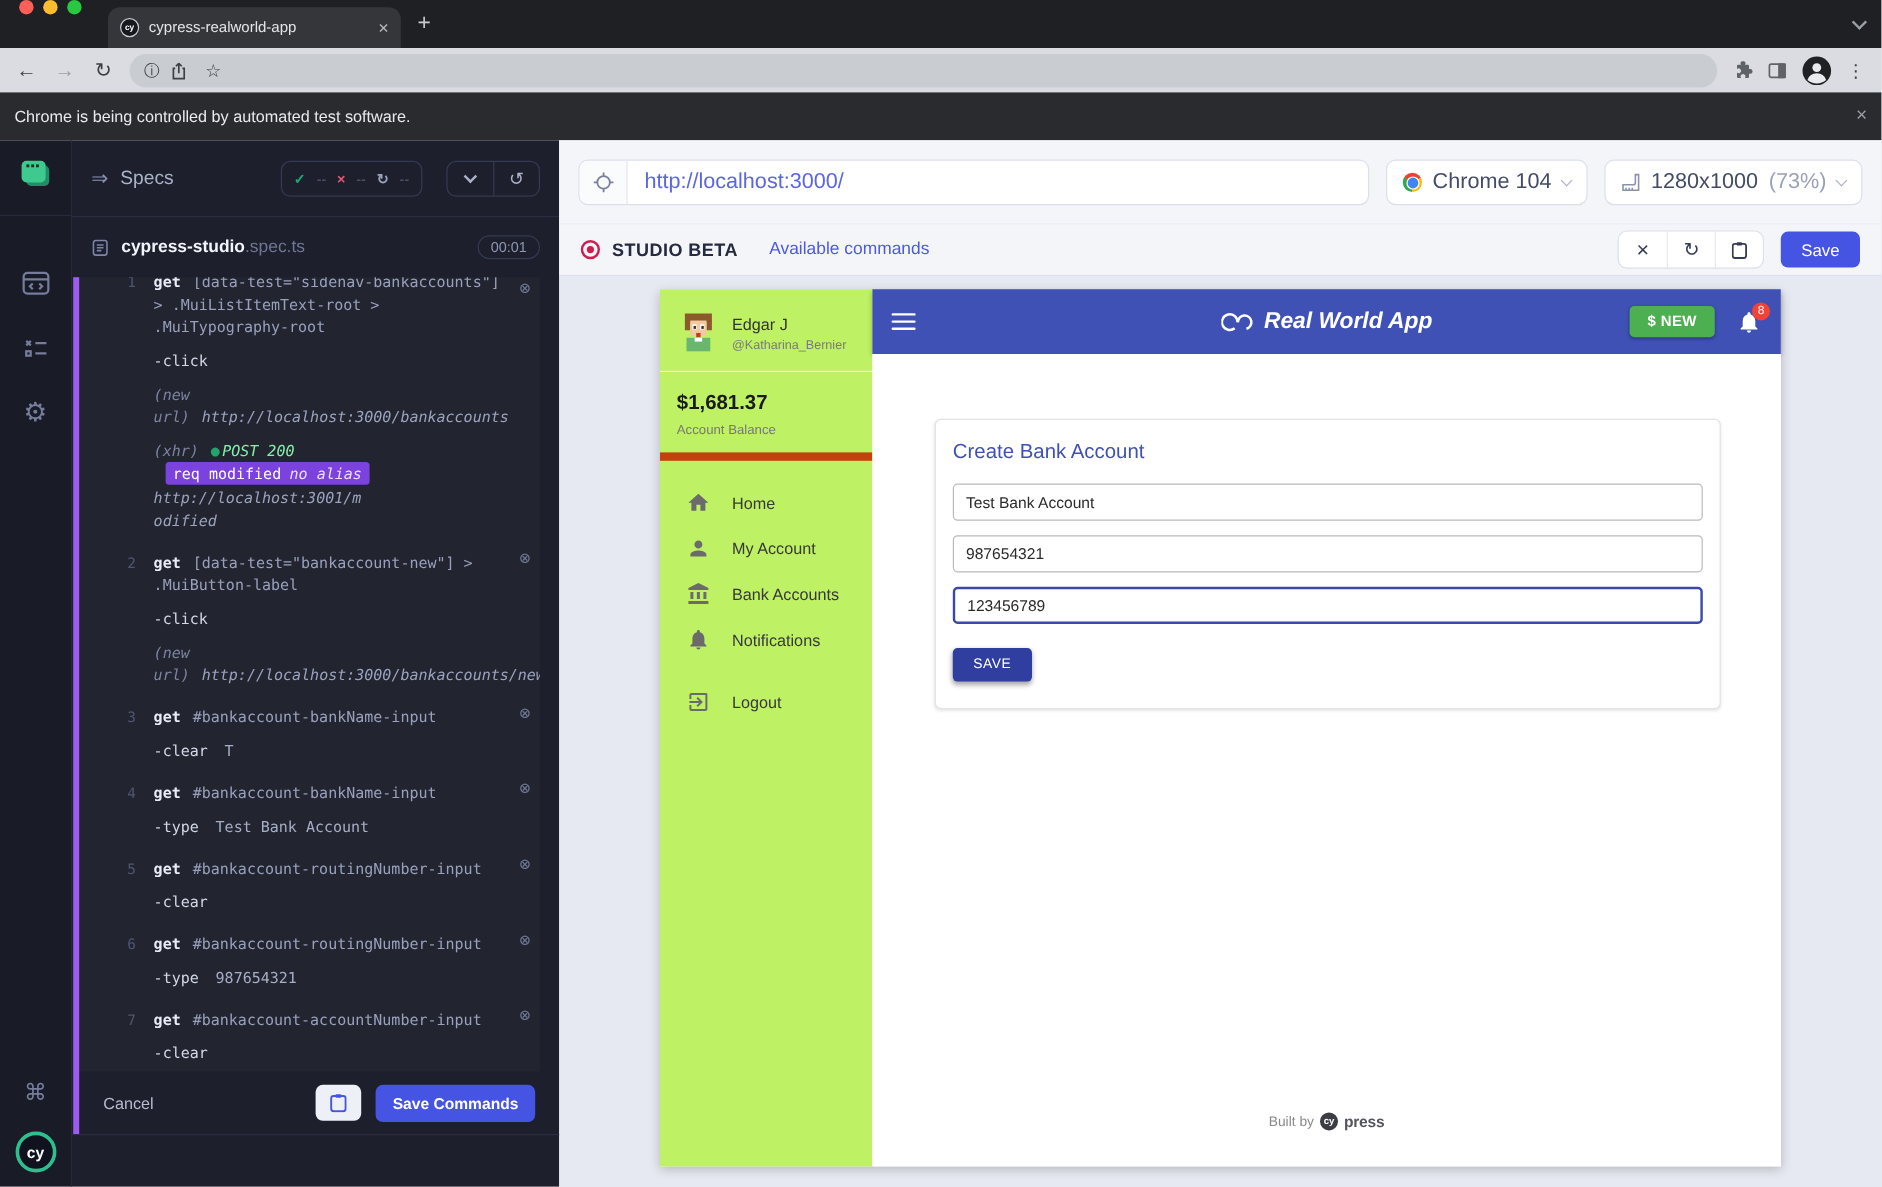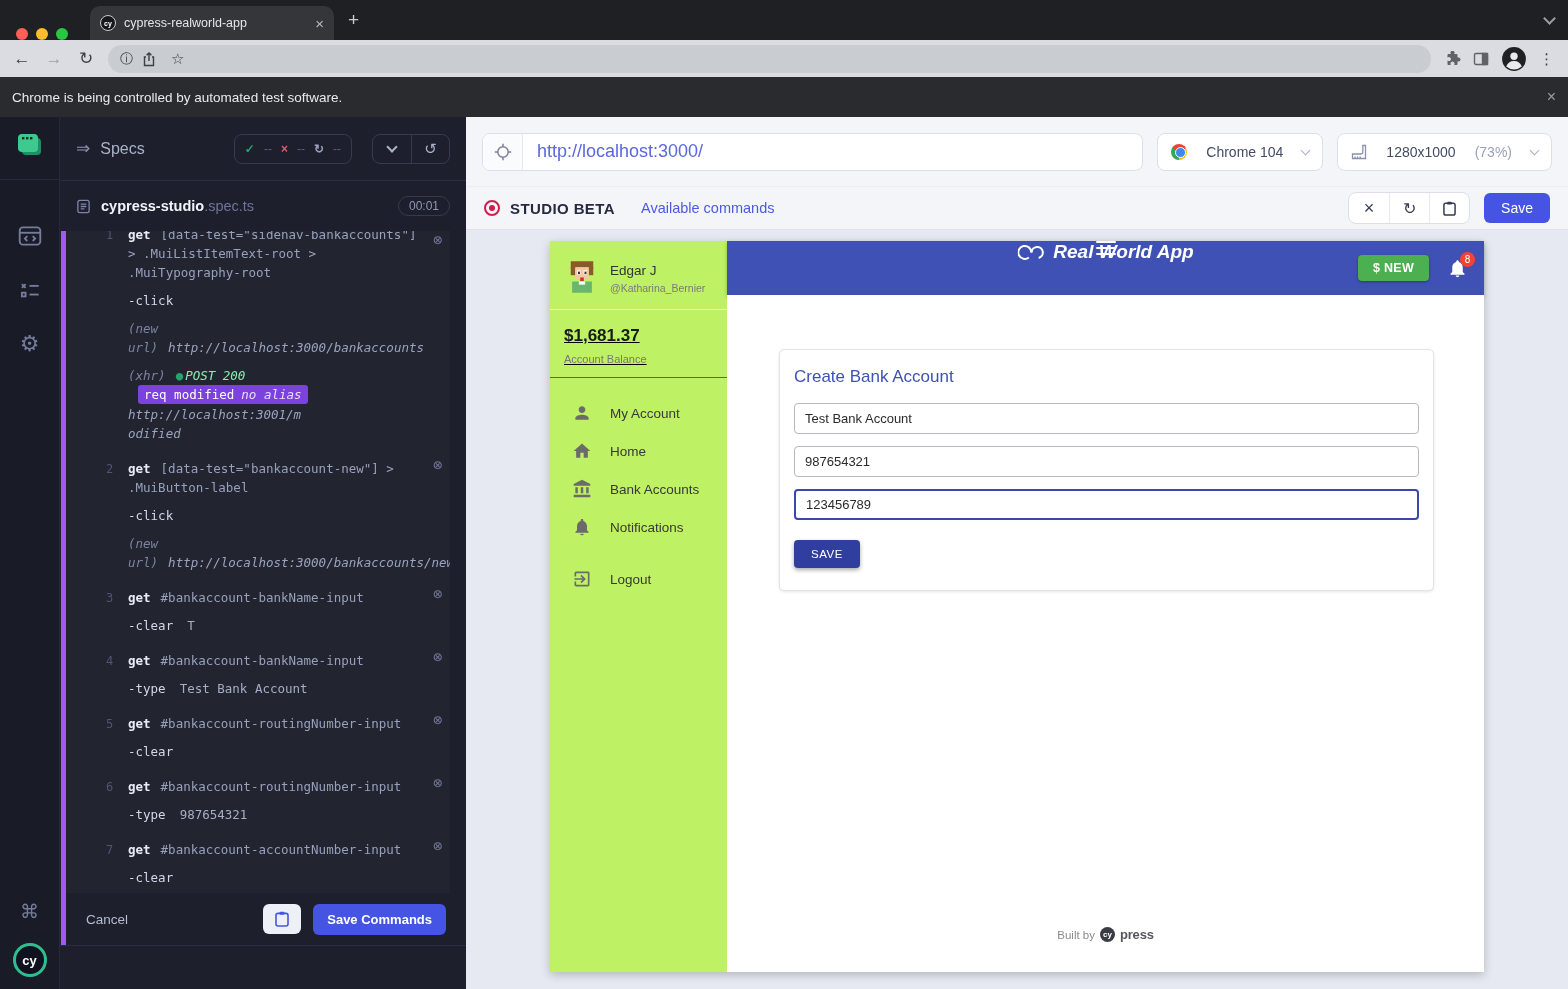--- a/index.html
+++ b/index.html
@@ -1,21 +1,21 @@
 <!DOCTYPE html>
 <html><head>
 <meta charset="utf-8">
 <style>
   * { margin:0; padding:0; box-sizing:border-box; }
   html,body { width:1568px; height:989px; overflow:hidden; background:#e7e9f2;
               font-family:"Liberation Sans", sans-serif; }
   .mono { font-family:"DejaVu Sans Mono", monospace; }
 
   
-  #tabstrip { height:40px; background:#1f2023; display:flex; align-items:flex-end; position:relative; }
+  #tabstrip { height:40px; background:#1f2023; display:flex; align-items:flex-start; position:relative; }
   .lights { display:flex; gap:8px; padding:0 14px 0 16px; }
   .light { width:12px; height:12px; border-radius:50%; }
   .tab { position:absolute; left:90px; top:6px; width:244px; height:34px; background:#35363a;
          border-radius:10px 10px 0 0; display:flex; align-items:center; padding:0 10px; gap:8px; }
   .favicon { width:16px; height:16px; border-radius:50%; background:#15181d; border:1.5px solid #c9cbce;
              color:#fff; font-size:7px; font-weight:bold; display:flex; align-items:center; justify-content:center; }
   .tab-title { color:#e3e5e8; font-size:12.5px; flex:1; white-space:nowrap; overflow:hidden; }
   .tab-close { color:#b6b9bd; font-size:15px; cursor:default; }
   .newtab { position:absolute; left:348px; top:10px; color:#c6c9cd; font-size:19px; line-height:1; }
   .tabchev { position:absolute; right:14px; top:14px; width:9px; height:9px;
@@ -104,21 +104,21 @@
   
   #main { flex:1; display:flex; flex-direction:column; background:#e7e9f2; min-width:0; }
   .runner-bar { height:70px; background:#f4f5f9; border-bottom:1px solid #ebedf5; display:flex;
                 align-items:center; padding:0 16px; gap:14px; }
   .url-group { flex:1; height:38px; background:#fff; border:1px solid #dcdfeb; border-radius:8px;
                display:flex; overflow:hidden; }
   .selector-btn { width:40px; border-right:1px solid #e4e6f0; background:#fafbfd; display:flex;
                   align-items:center; justify-content:center; color:#7a819c; }
   .url-text { display:flex; align-items:center; padding:0 14px; color:#5b67e0; font-size:18px; }
   .pill-select { height:38px; background:#fff; border:1px solid #dcdfeb; border-radius:8px; display:flex;
-                 align-items:center; gap:19px; padding:0 13px; color:#434b66; font-size:14px; flex-shrink:0; }
+                 align-items:center; gap:9px; padding:0 13px; color:#434b66; font-size:18px; flex-shrink:0; }
   .chrome-logo { width:16px; height:16px; border-radius:50%;
                  background:conic-gradient(from -60deg, #ea4335 0 120deg, #fbbc05 120deg 240deg, #34a853 240deg 360deg);
                  position:relative; }
   .chrome-logo::after { content:""; position:absolute; left:3.5px; top:3.5px; width:9px; height:9px;
                  border-radius:50%; background:#4285f4; border:1.5px solid #fff; }
   .dim { color:#9aa0b8; }
   .sel-chev { width:7px; height:7px; border-right:1.8px solid #aab0c4; border-bottom:1.8px solid #aab0c4;
               transform:rotate(45deg); margin-top:-3px; }
 
   .studio-bar { height:43px; background:#f4f5f9; border-bottom:1px solid #dfe1ec; display:flex;
@@ -136,31 +136,31 @@
 
   .aut { flex:1; display:flex; justify-content:center; }
   .rwa { margin-top:11px; width:934px; height:731px; background:#fff; position:relative;
          box-shadow:0 3px 9px rgba(0,0,0,.22); }
 
   
   .rwa-side { position:absolute; left:0; top:0; bottom:0; width:177px; background:#bef264; }
   .profile { display:flex; gap:10px; padding:18px 14px 14px; border-bottom:1px solid #f0f0f0; }
   .uname { font-size:13.5px; color:#333; padding-top:4px; }
   .uhandle { font-size:10.5px; color:#7a7a7a; margin-top:4px; }
-  .balance { padding:16px 14px 12px; border-bottom:1px solid #c2410c;text-decoration:underline; }
+  .balance { padding:16px 14px 12px; border-bottom:7px solid #c2410c; }
   .bal-amt { font-size:17px; font-weight:bold; color:#1a1a1a; }
   .bal-label { font-size:11px; color:#777; margin-top:7px; }
   .nav-list { padding-top:16px; }
   .nav-item { display:flex; align-items:center; gap:18px; padding:9px 14px 9px 22px; }
   .nav-item.gap { margin-top:14px; }
   .nav-label { font-size:13.5px; color:#383838; }
 
   
   .rwa-header { position:absolute; left:177px; right:0; top:0; height:54px; background:#3f51b5;
-                box-shadow:0 2px 4px rgba(0,0,0,.25); display:flex; align-items:center; padding:0 16px;flex-direction:column; }
+                box-shadow:0 2px 4px rgba(0,0,0,.25); display:flex; align-items:center; padding:0 16px; }
   .burger { width:20px; display:flex; flex-direction:column; gap:4px; }
   .burger span { height:2px; background:#fff; border-radius:1px; }
   .rwa-logo { position:absolute; left:50%; transform:translateX(-50%); display:flex; align-items:center;
               gap:8px; color:#fff; font-size:19px; font-weight:bold; font-style:italic; }
   .hdr-right { margin-left:auto; display:flex; align-items:center; gap:18px; }
   .new-btn { background:#4caf50; color:#fff; font-size:12.5px; font-weight:bold; letter-spacing:.3px;
              padding:6px 15px; border-radius:4px; box-shadow:0 1px 3px rgba(0,0,0,.3); }
   .bell-wrap { position:relative; }
   .bell-badge { position:absolute; top:-6px; right:-7px; background:#f44336; color:#fff; font-size:10px;
                 width:15px; height:15px; border-radius:50%; display:flex; align-items:center; justify-content:center; }
@@ -468,32 +468,32 @@
             </span>
           </div>
           <div class="balance">
             <div class="bal-amt">$1,681.37</div>
             <div class="bal-label">Account Balance</div>
           </div>
           <div class="nav-list" id="app-nav">
               <div class="nav-item">
                 <span>
                   <svg viewBox="0 0 24 24" width="20" height="20" fill="#6b6b6b">
+                    <path d="M10 20v-6h4v6h5v-8h3L12 3 2 12h3v8z"></path>
+                  </svg>
+                </span>
+                <span class="nav-label">Home</span>
+              </div>
+              <div class="nav-item">
+                <span>
+                  <svg viewBox="0 0 24 24" width="20" height="20" fill="#6b6b6b">
                     <path d="M12 12c2.21 0 4-1.79 4-4s-1.79-4-4-4-4 1.79-4 4 1.79 4 4 4zm0 2c-2.67 0-8 1.34-8 4v2h16v-2c0-2.66-5.33-4-8-4z"></path>
                   </svg>
                 </span>
                 <span class="nav-label">My Account</span>
-              </div>
-              <div class="nav-item">
-                <span>
-                  <svg viewBox="0 0 24 24" width="20" height="20" fill="#6b6b6b">
-                    <path d="M10 20v-6h4v6h5v-8h3L12 3 2 12h3v8z"></path>
-                  </svg>
-                </span>
-                <span class="nav-label">Home</span>
               </div>
               <div class="nav-item">
                 <span>
                   <svg viewBox="0 0 24 24" width="20" height="20" fill="#6b6b6b">
                     <path d="M4 10h3v7H4zm6.5 0h3v7h-3zM2 19h20v3H2zm15-9h3v7h-3zm-5-9L2 6v2h20V6z"></path>
                   </svg>
                 </span>
                 <span class="nav-label">Bank Accounts</span>
               </div>
               <div class="nav-item">

